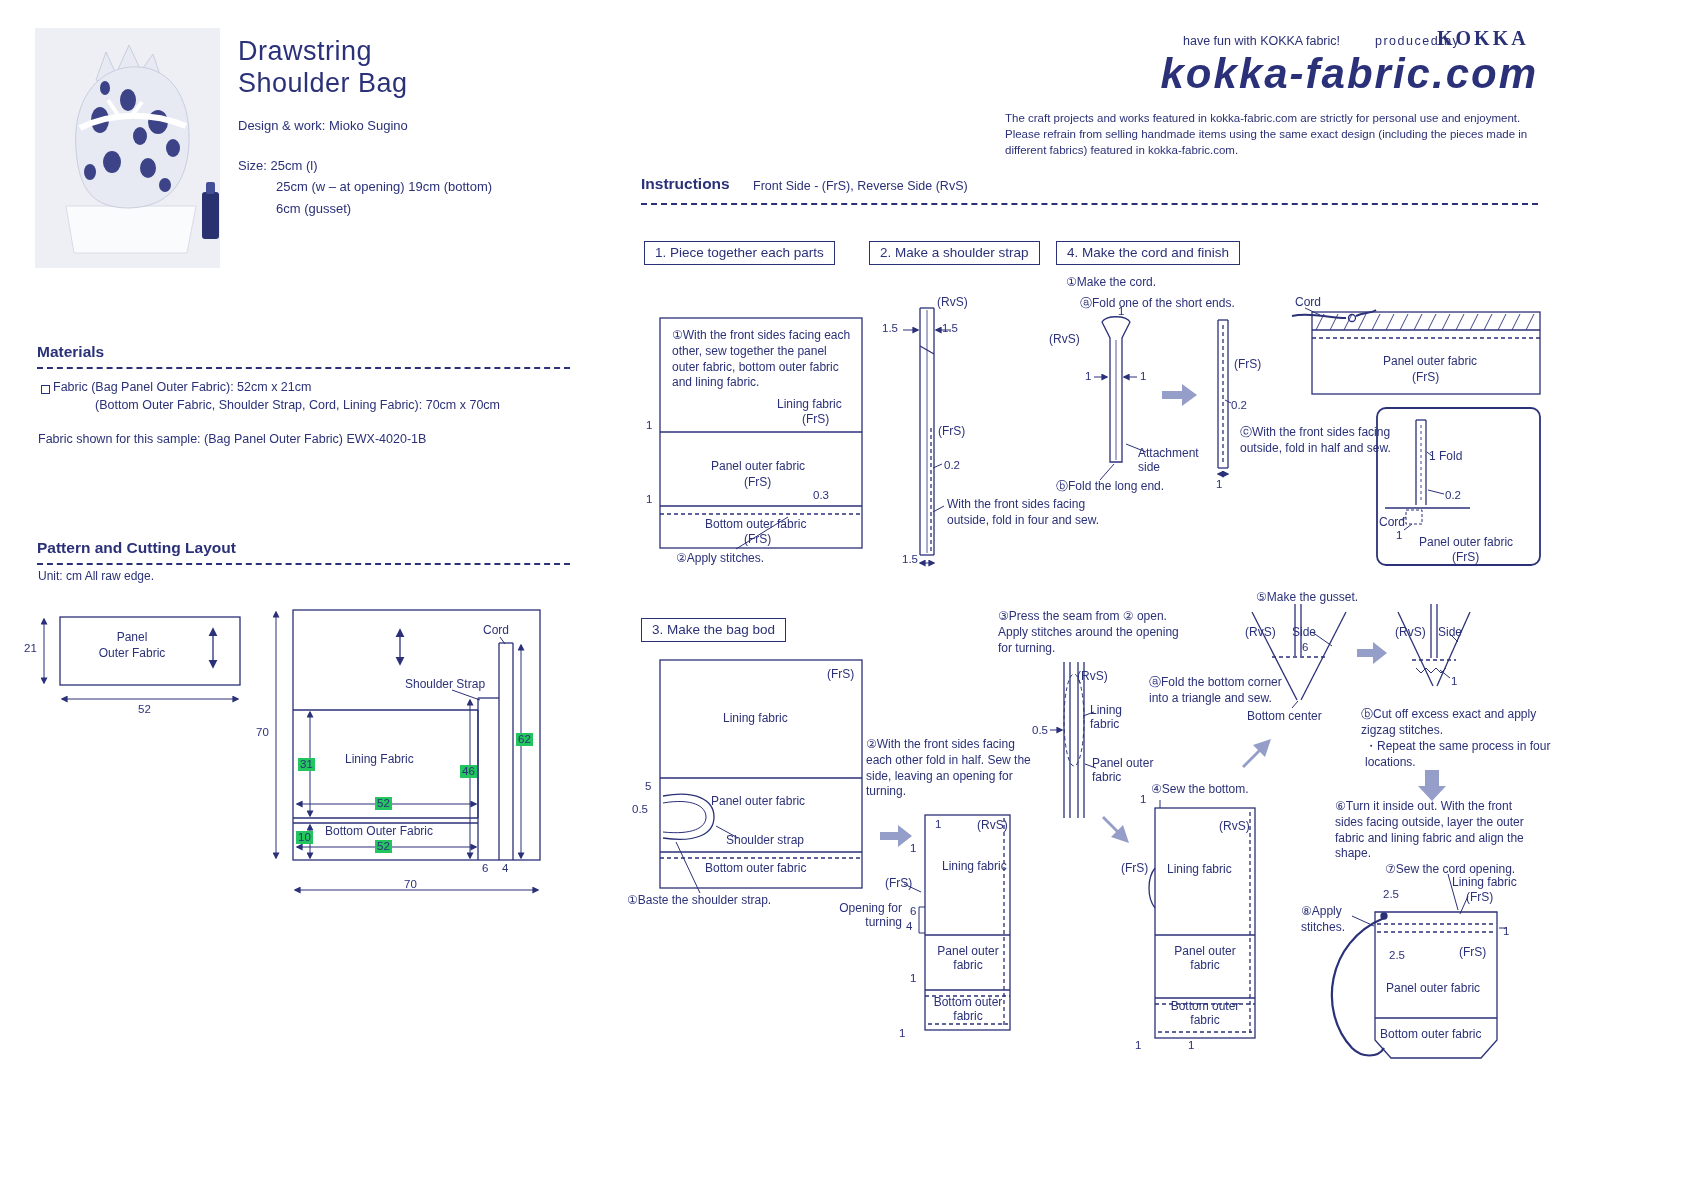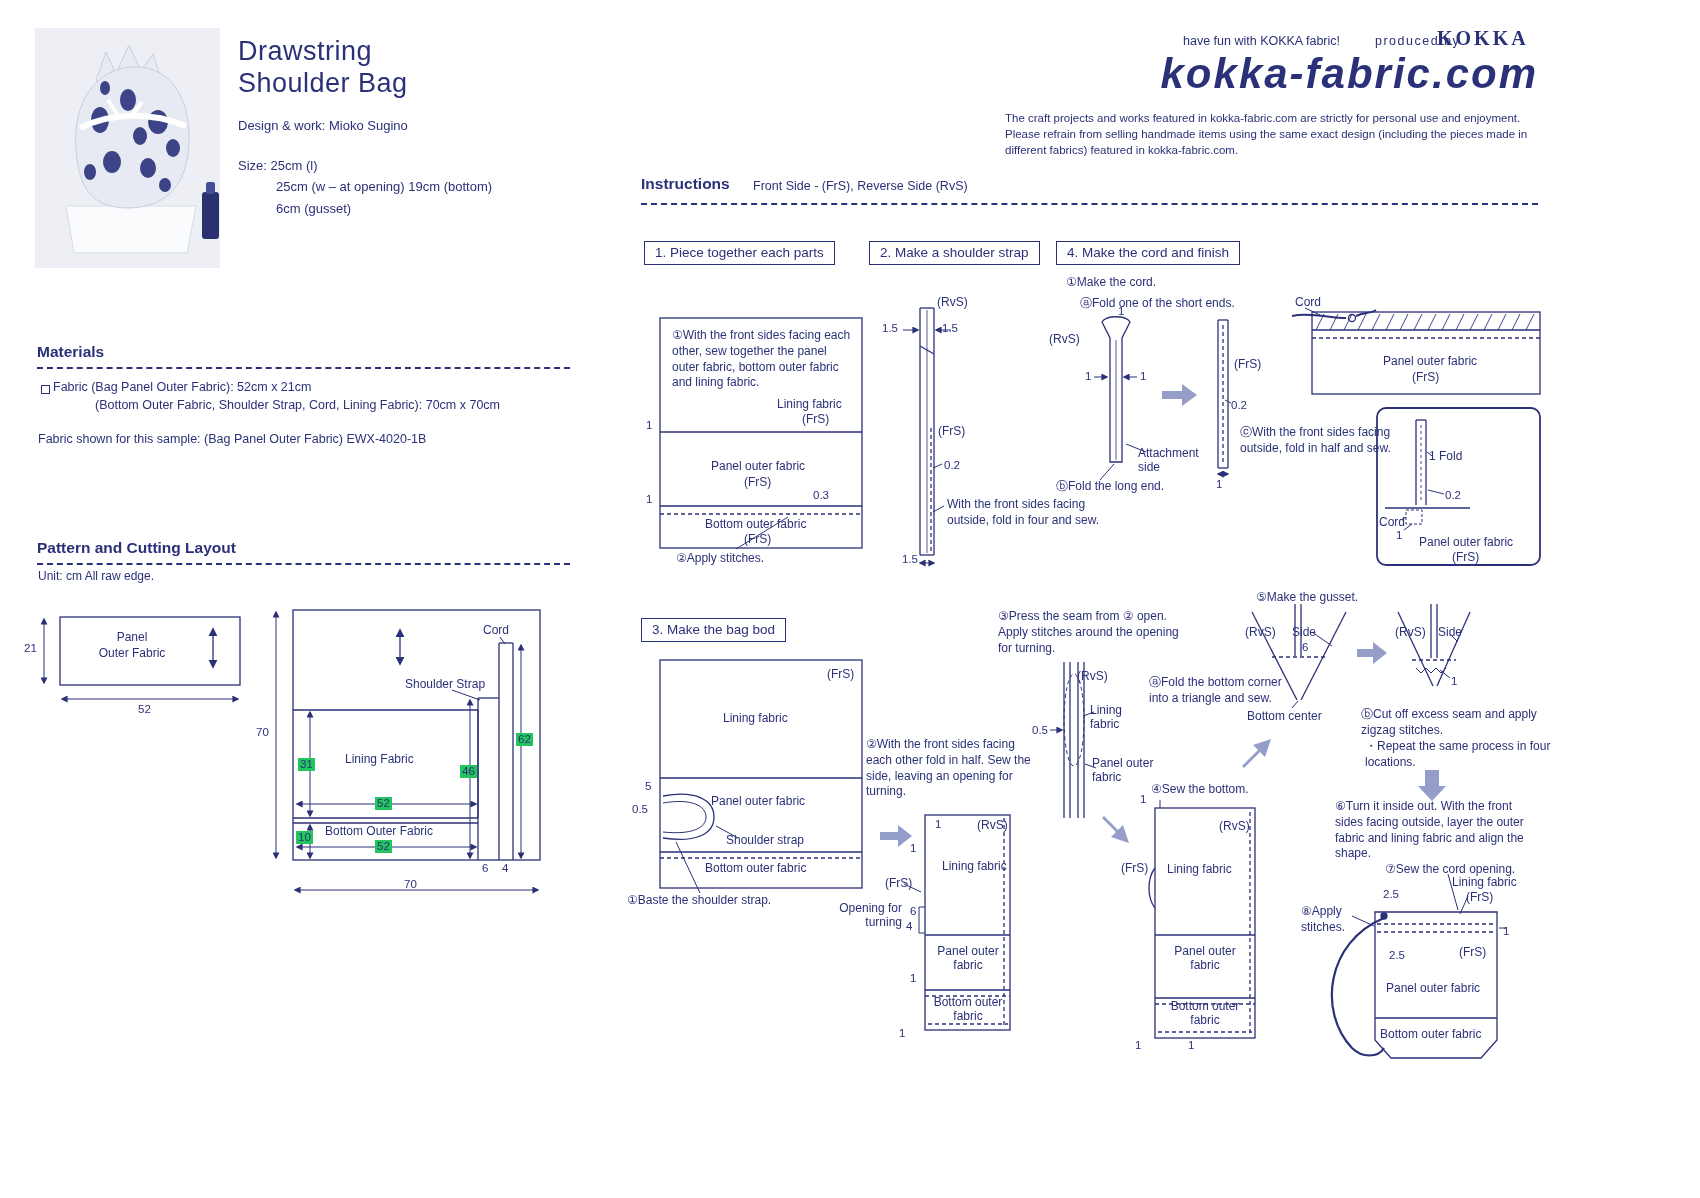--- a/index.html
+++ b/index.html
@@ -390,21 +390,21 @@
 
 <div class="t note" style="left:1256px;top:590px">⑤Make the gusset.</div>
 <div class="t lbl" style="left:1245px;top:625px">(RvS)</div>
 <div class="t lbl" style="left:1292px;top:625px">Side</div>
 <div class="t dim" style="left:1302px;top:641px">6</div>
 <div class="t lbl" style="left:1247px;top:709px">Bottom center</div>
 <div class="t lbl" style="left:1395px;top:625px">(RvS)</div>
 <div class="t lbl" style="left:1438px;top:625px">Side</div>
 <div class="t dim" style="left:1451px;top:675px">1</div>
 
-<div class="t note w" style="left:1361px;top:707px;width:182px">ⓑCut off excess seam and apply zigzag stitches.</div>
+<div class="t note w" style="left:1361px;top:707px;width:182px">ⓑCut off excess exact and apply zigzag stitches.</div>
 <div class="t note w" style="left:1365px;top:739px;width:188px">・Repeat the same process in four locations.</div>
 <div class="t note w" style="left:1335px;top:799px;width:192px">⑥Turn it inside out. With the front sides facing outside, layer the outer fabric and lining fabric and align the shape.</div>
 <div class="t note" style="left:1385px;top:862px">⑦Sew the cord opening.</div>
 <div class="t dim" style="left:1383px;top:888px">2.5</div>
 <div class="t lbl" style="left:1452px;top:875px">Lining fabric</div>
 <div class="t lbl" style="left:1466px;top:890px">(FrS)</div>
 <div class="t note w" style="left:1301px;top:904px;width:72px">⑧Apply stitches.</div>
 <div class="t dim" style="left:1389px;top:949px">2.5</div>
 <div class="t dim" style="left:1503px;top:925px">1</div>
 <div class="t lbl" style="left:1459px;top:945px">(FrS)</div>

